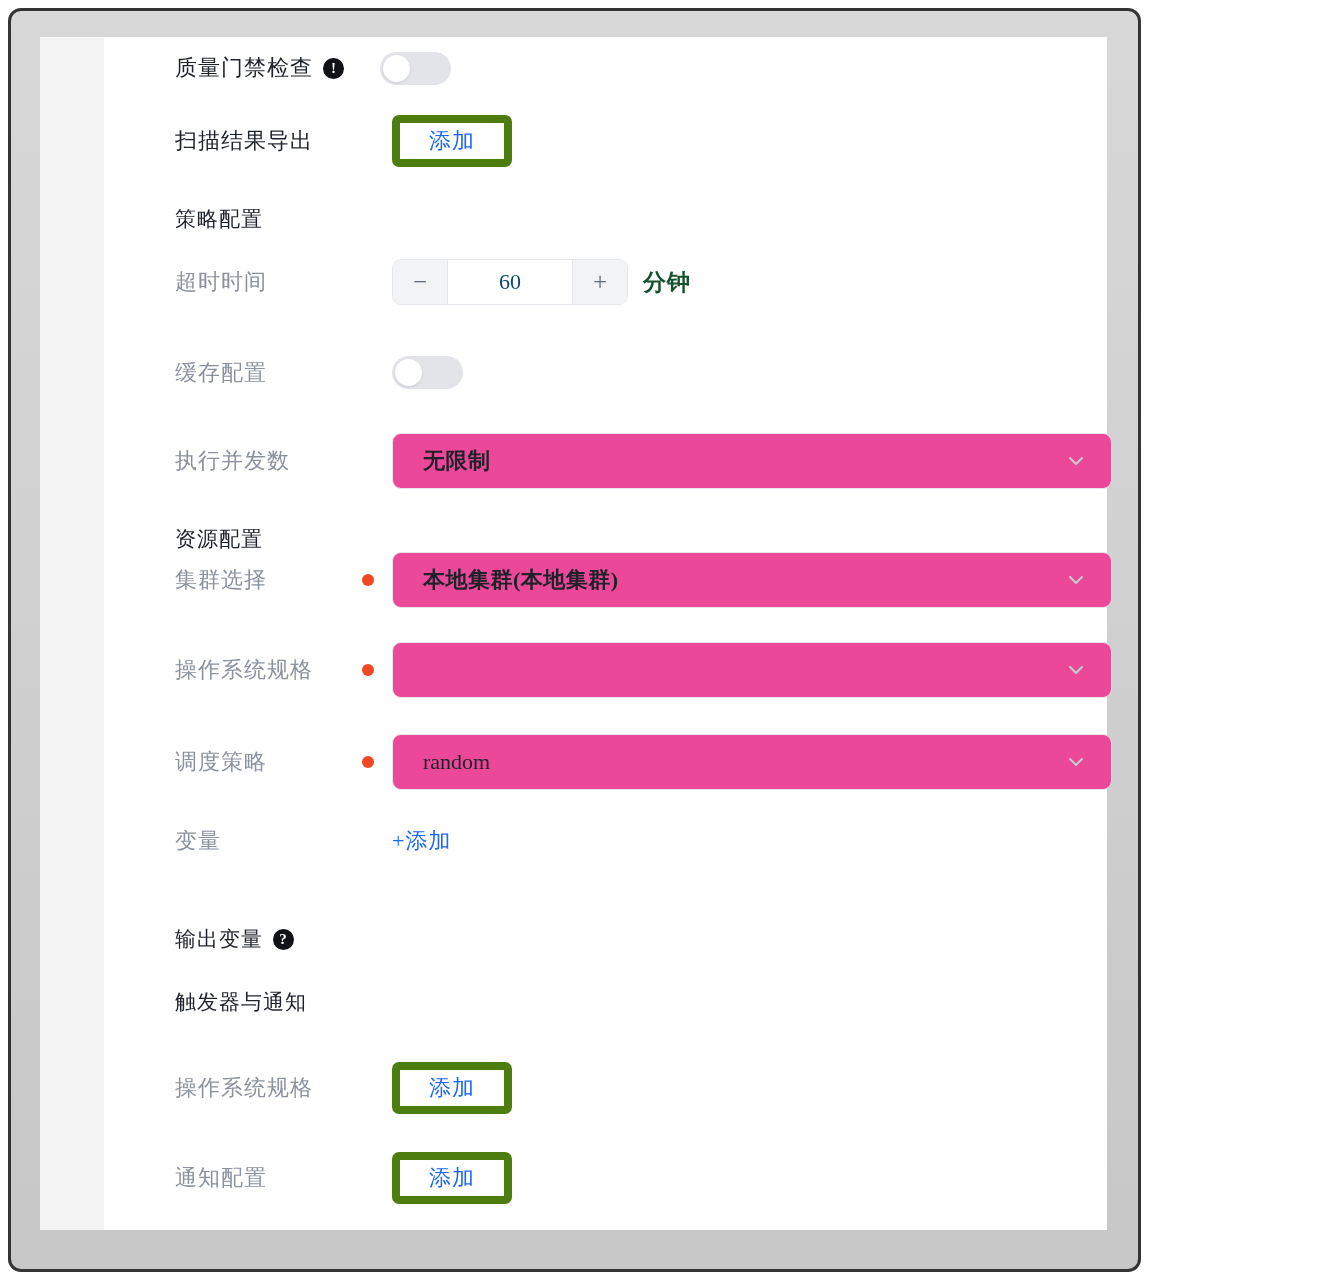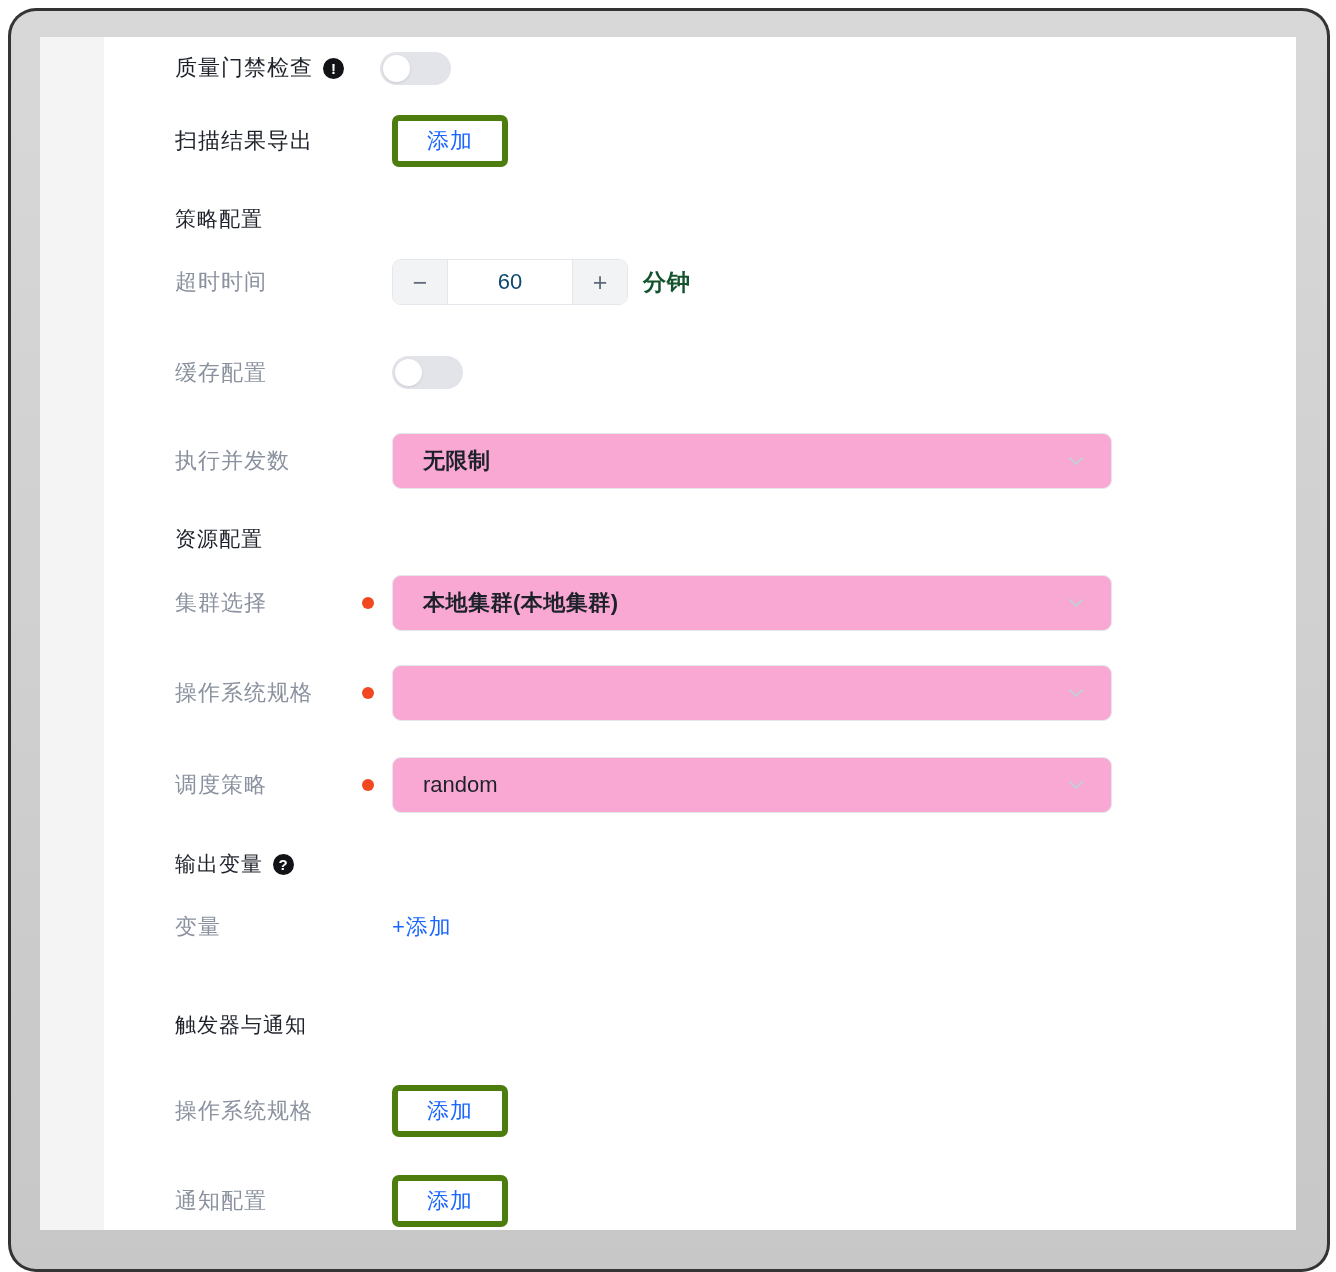--- a/index.html
+++ b/index.html
@@ -2,24 +2,25 @@
 <html><head>
 <meta charset="utf-8">
 <style>
   * { box-sizing: border-box; margin: 0; padding: 0; }
   html, body {
     width: 1336px; height: 1272px; overflow: hidden;
     background: #ffffff;
     font-family: "Liberation Sans", "DejaVu Sans", sans-serif;
   }
   .window {
-    position: absolute; left: 8px; top: 8px; width: 1322px; height: 1264px;
-    border-radius: 28px; border: 3px solid rgba(25,25,25,0.85);
+    position: absolute; left: 8px; top: 8px; width: 1133px; height: 1264px;
+    border-radius: 13px; border: 3px solid rgba(25,25,25,0.85);
     background: linear-gradient(180deg, #d8d8d8 0%, #cfcfcf 55%, #c7c7c7 100%);
     overflow: hidden;
+    font-family: Liberation Serif, serif;
   }
   .panel {
     position: absolute; left: 29px; top: 26px; right: 31px; bottom: 39px;
     background: #ffffff; display: flex;
   }
   .side-strip { width: 64px; background: #f4f4f5; flex-shrink: 0; }
   .content { flex: 1; padding: 14px 0 0 71px; }
 
   .row { display: flex; align-items: center; }
   .label-cell { width: 217px; display: flex; align-items: center; flex-shrink: 0; }
@@ -33,37 +34,37 @@
   .toggle.shift { margin-left: -12px; }
 
   .badge-icon {
     width: 21px; height: 21px; border-radius: 50%; background: #111316; color: #ffffff;
     font-size: 15px; font-weight: 700; line-height: 1;
     display: inline-flex; align-items: center; justify-content: center; margin-left: 10px; flex-shrink: 0;
   }
 
   .btn-add {
     height: 52px; min-width: 98px; padding: 0 29px;
-    border: 6px solid #4d7c0f; border-radius: 7px; background: #ffffff;
+    border: 8px solid #4d7c0f; border-radius: 7px; background: #ffffff;
     color: #1a66ff; font-size: 22px; letter-spacing: 1px;
     display: inline-flex; align-items: center; justify-content: center; cursor: pointer;
     font-family: inherit;
   }
 
   .stepper { display: flex; width: 236px; height: 46px; border: 1px solid #e5e6eb; border-radius: 9px; overflow: hidden; background: #ffffff; flex-shrink: 0; }
   .step-btn { width: 55px; background: #f2f3f5; color: #5f6b7a; font-size: 25px; display: flex; align-items: center; justify-content: center; cursor: pointer; user-select: none; }
   .step-minus { border-right: 1px solid #e5e6eb; }
   .step-plus  { border-left: 1px solid #e5e6eb; }
   .step-value { flex: 1; display: flex; align-items: center; justify-content: center; font-size: 22px; color: #0c4a6e; }
   .unit { font-size: 23px; font-weight: 700; color: #14532d; margin-left: 15px; letter-spacing: 1px; }
 
   .select {
     width: 720px; height: 56px; border: 1px solid #e5e6eb; border-radius: 9px;
     display: flex; align-items: center; padding: 0 30px; position: relative;
-    background: #f9a8d4; cursor: pointer; flex-shrink: 0;
+    background: #ec4899; cursor: pointer; flex-shrink: 0;
   }
   .select .val { font-size: 22px; color: #1d2129; font-weight: 600; letter-spacing: 0.5px; white-space: nowrap; }
   .select .val.regular { font-weight: 400; letter-spacing: 0; }
   .select .chev { position: absolute; right: 26px; top: 50%; transform: translateY(-50%); display: flex; }
 
   .link-add { color: #1a66ff; font-size: 22px; letter-spacing: 1px; cursor: pointer; text-decoration: none; }
 </style>
 </head>
 <body>
 
@@ -121,21 +122,21 @@
         <div class="select">
           <span class="val">无限制</span>
           <span class="chev">
             <svg width="18" height="18" viewBox="0 0 18 18">
                 <path d="M3 6 L9 12 L15 6" stroke="#c7ccd4" stroke-width="2" fill="none" stroke-linecap="round" stroke-linejoin="round"></path>
               </svg>
           </span>
         </div>
       </div>
 
-      <div class="row" style="height:26px;margin-bottom:23px;">
+      <div class="row" style="height:26px;">
         <span class="section-title">资源配置</span>
       </div>
 
       <div class="row" style="height:55px;margin-bottom:35px;">
         <div class="label-cell">
           <span class="lbl">集群选择</span>
           <span class="req-dot"></span>
         </div>
         <div class="select">
           <span class="val">本地集群(本地集群)</span>
@@ -167,36 +168,36 @@
           <span class="req-dot"></span>
         </div>
         <div class="select">
           <span class="val regular">random</span>
           <span class="chev">
             <svg width="18" height="18" viewBox="0 0 18 18">
                 <path d="M3 6 L9 12 L15 6" stroke="#c7ccd4" stroke-width="2" fill="none" stroke-linecap="round" stroke-linejoin="round"></path>
               </svg>
           </span>
         </div>
+      </div>
+
+      <div class="row" style="height:26px;margin-bottom:72px;">
+        <div class="label-cell">
+          <span class="lbl">变量</span>
+        </div>
+        <a class="link-add">+添加</a>
       </div>
 
       <div class="row" style="height:26px;margin-bottom:37px;">
         <span class="section-title">
           <span>输出变量</span>
           <span class="badge-icon">?</span>
         </span>
       </div>
 
-      <div class="row" style="height:26px;margin-bottom:72px;">
-        <div class="label-cell">
-          <span class="lbl">变量</span>
-        </div>
-        <a class="link-add">+添加</a>
-      </div>
-
       <div class="row" style="height:26px;margin-bottom:47px;">
         <span class="section-title">触发器与通知</span>
       </div>
 
       <div class="row" style="height:52px;margin-bottom:38px;">
         <div class="label-cell">
           <span class="lbl">操作系统规格</span>
         </div>
         <button class="btn-add">添加</button>
       </div>

